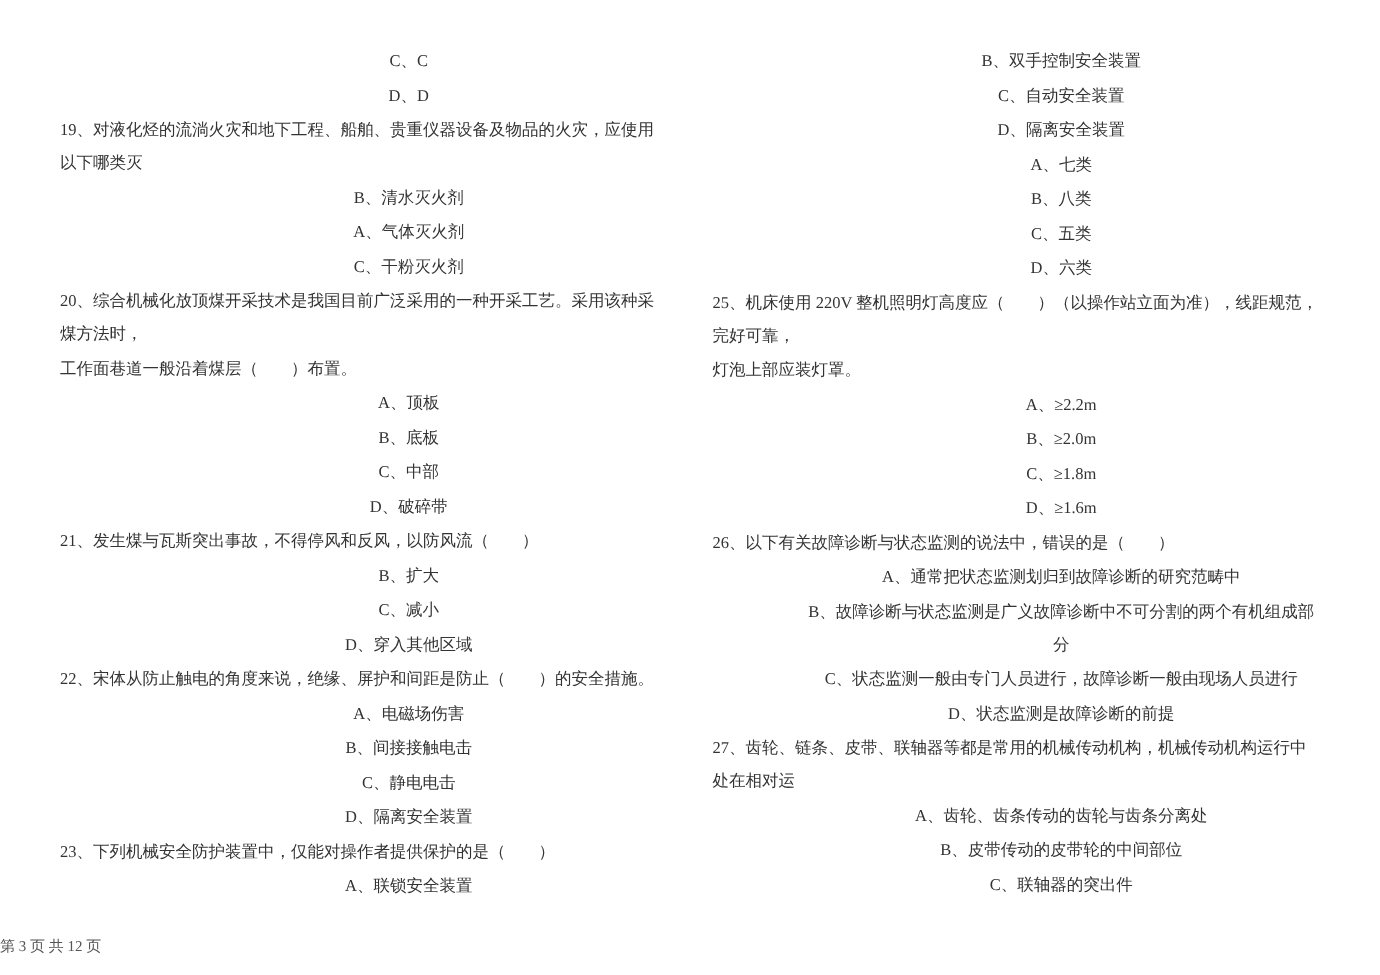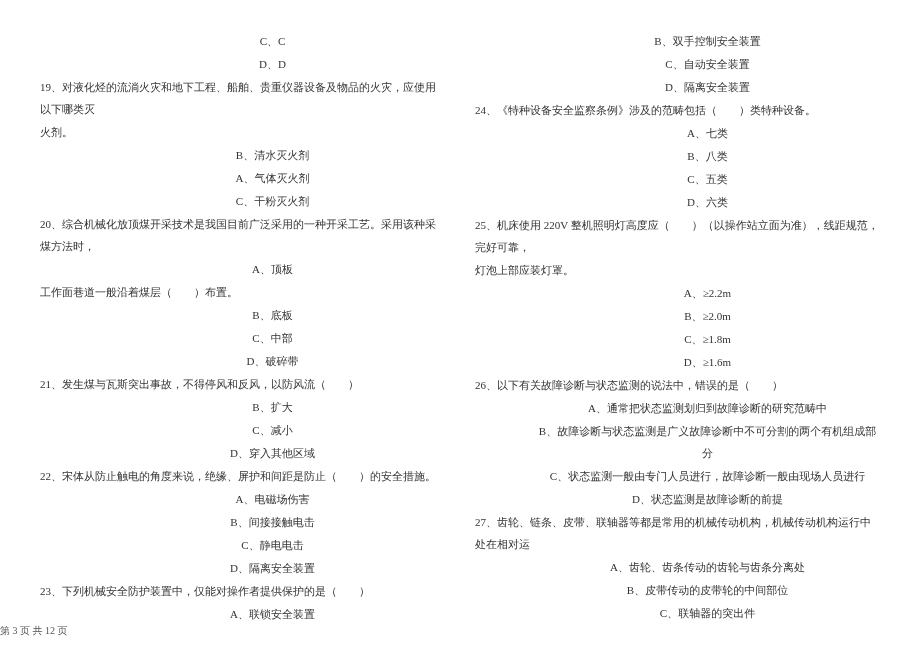--- a/index.html
+++ b/index.html
@@ -36,28 +36,27 @@
   </style>
 </head>
 <body>
 
 <div class="page">
   <div class="col">
     <div class="q-text indent-2">C、C</div>
     <div class="q-text indent-2">D、D</div>
 
     <div class="q-text">19、对液化烃的流淌火灾和地下工程、船舶、贵重仪器设备及物品的火灾，应使用以下哪类灭</div>
-    <div class="q-text">火剂。</div>
     <div class="q-text indent-2">B、清水灭火剂</div>
     <div class="q-text indent-2">A、气体灭火剂</div>
     <div class="q-text indent-2">C、干粉灭火剂</div>
 
     <div class="q-text">20、综合机械化放顶煤开采技术是我国目前广泛采用的一种开采工艺。采用该种采煤方法时，</div>
+    <div class="q-text">工作面巷道一般沿着煤层（　　）布置。</div>
     <div class="q-text indent-2">A、顶板</div>
-    <div class="q-text">工作面巷道一般沿着煤层（　　）布置。</div>
     <div class="q-text indent-2">B、底板</div>
     <div class="q-text indent-2">C、中部</div>
     <div class="q-text indent-2">D、破碎带</div>
 
     <div class="q-text">21、发生煤与瓦斯突出事故，不得停风和反风，以防风流（　　）</div>
     <div class="q-text indent-2">B、扩大</div>
     <div class="q-text indent-2">C、减小</div>
     <div class="q-text indent-2">D、穿入其他区域</div>
 
     <div class="q-text">22、宋体从防止触电的角度来说，绝缘、屏护和间距是防止（　　）的安全措施。</div>
@@ -68,21 +67,20 @@
 
     <div class="q-text">23、下列机械安全防护装置中，仅能对操作者提供保护的是（　　）</div>
     <div class="q-text indent-2">A、联锁安全装置</div>
   </div>
 
   <div class="col">
     <div class="q-text indent-2">B、双手控制安全装置</div>
     <div class="q-text indent-2">C、自动安全装置</div>
     <div class="q-text indent-2">D、隔离安全装置</div>
 
-    <div class="q-text">24、《特种设备安全监察条例》涉及的范畴包括（　　）类特种设备。</div>
     <div class="q-text indent-2">A、七类</div>
     <div class="q-text indent-2">B、八类</div>
     <div class="q-text indent-2">C、五类</div>
     <div class="q-text indent-2">D、六类</div>
 
     <div class="q-text">25、机床使用 220V 整机照明灯高度应（　　）（以操作站立面为准），线距规范，完好可靠，</div>
     <div class="q-text">灯泡上部应装灯罩。</div>
     <div class="q-text indent-2">A、≥2.2m</div>
     <div class="q-text indent-2">B、≥2.0m</div>
     <div class="q-text indent-2">C、≥1.8m</div>

